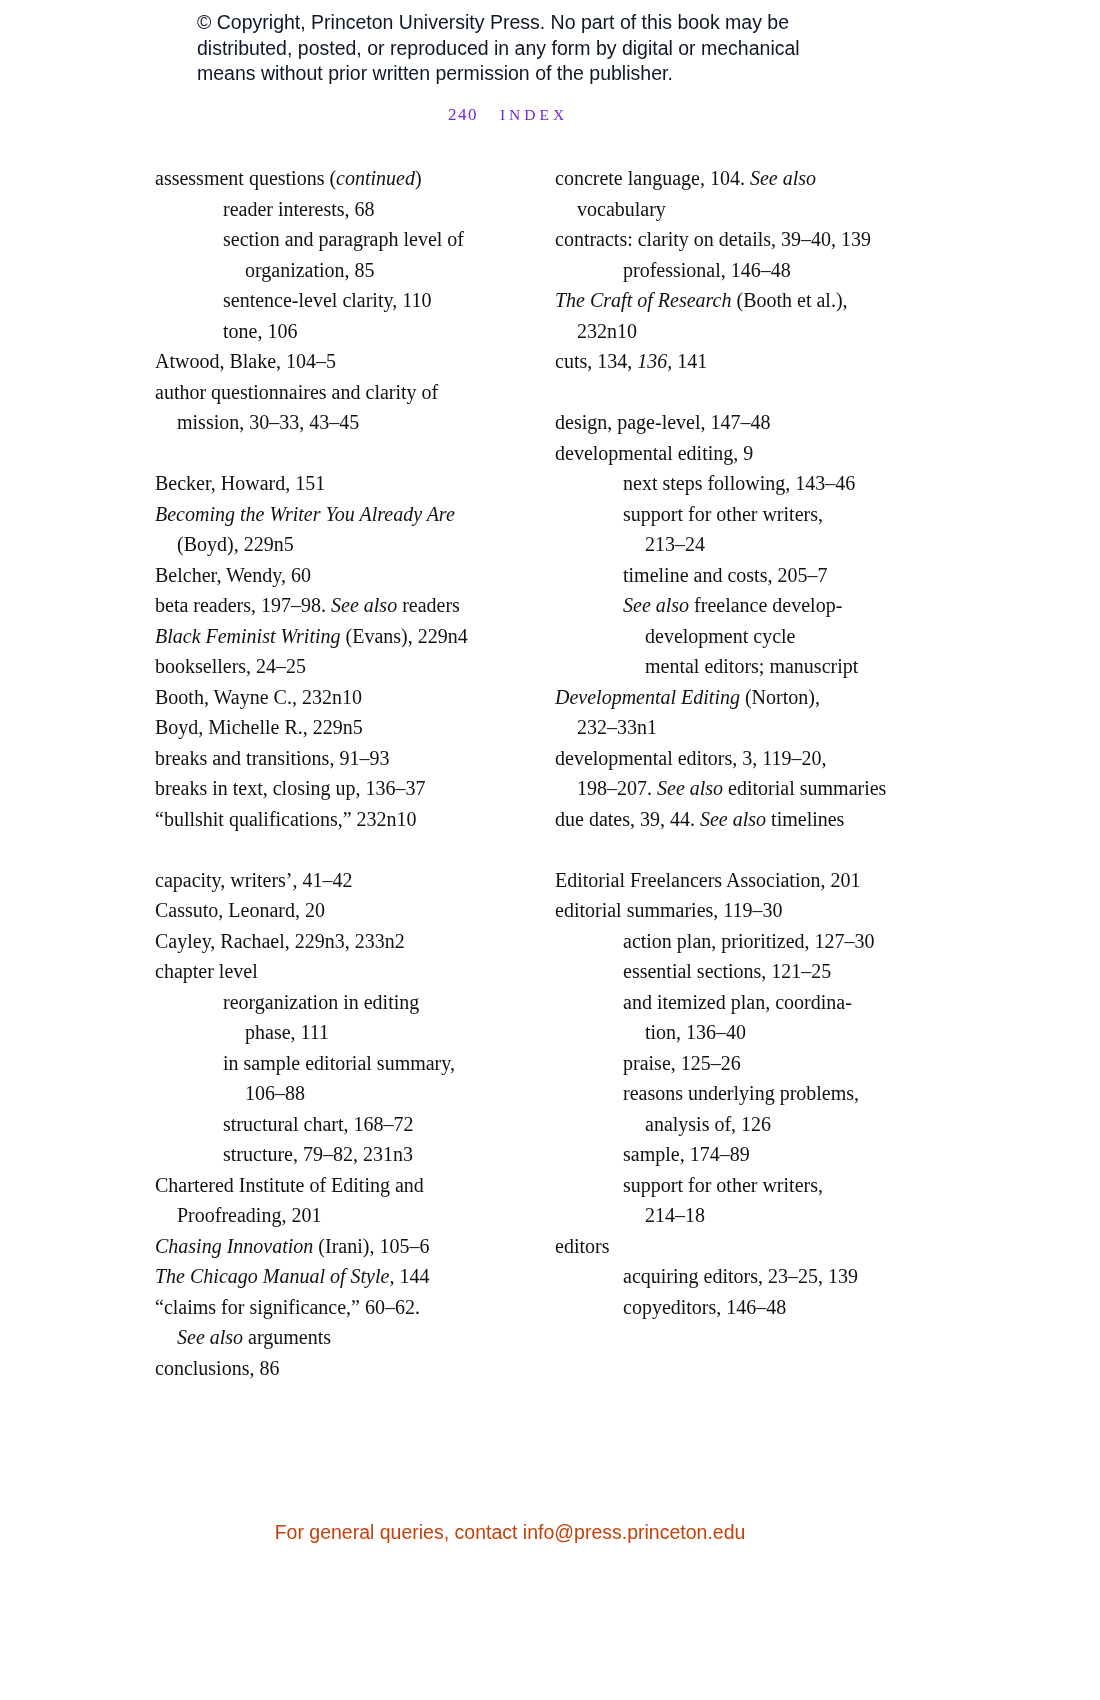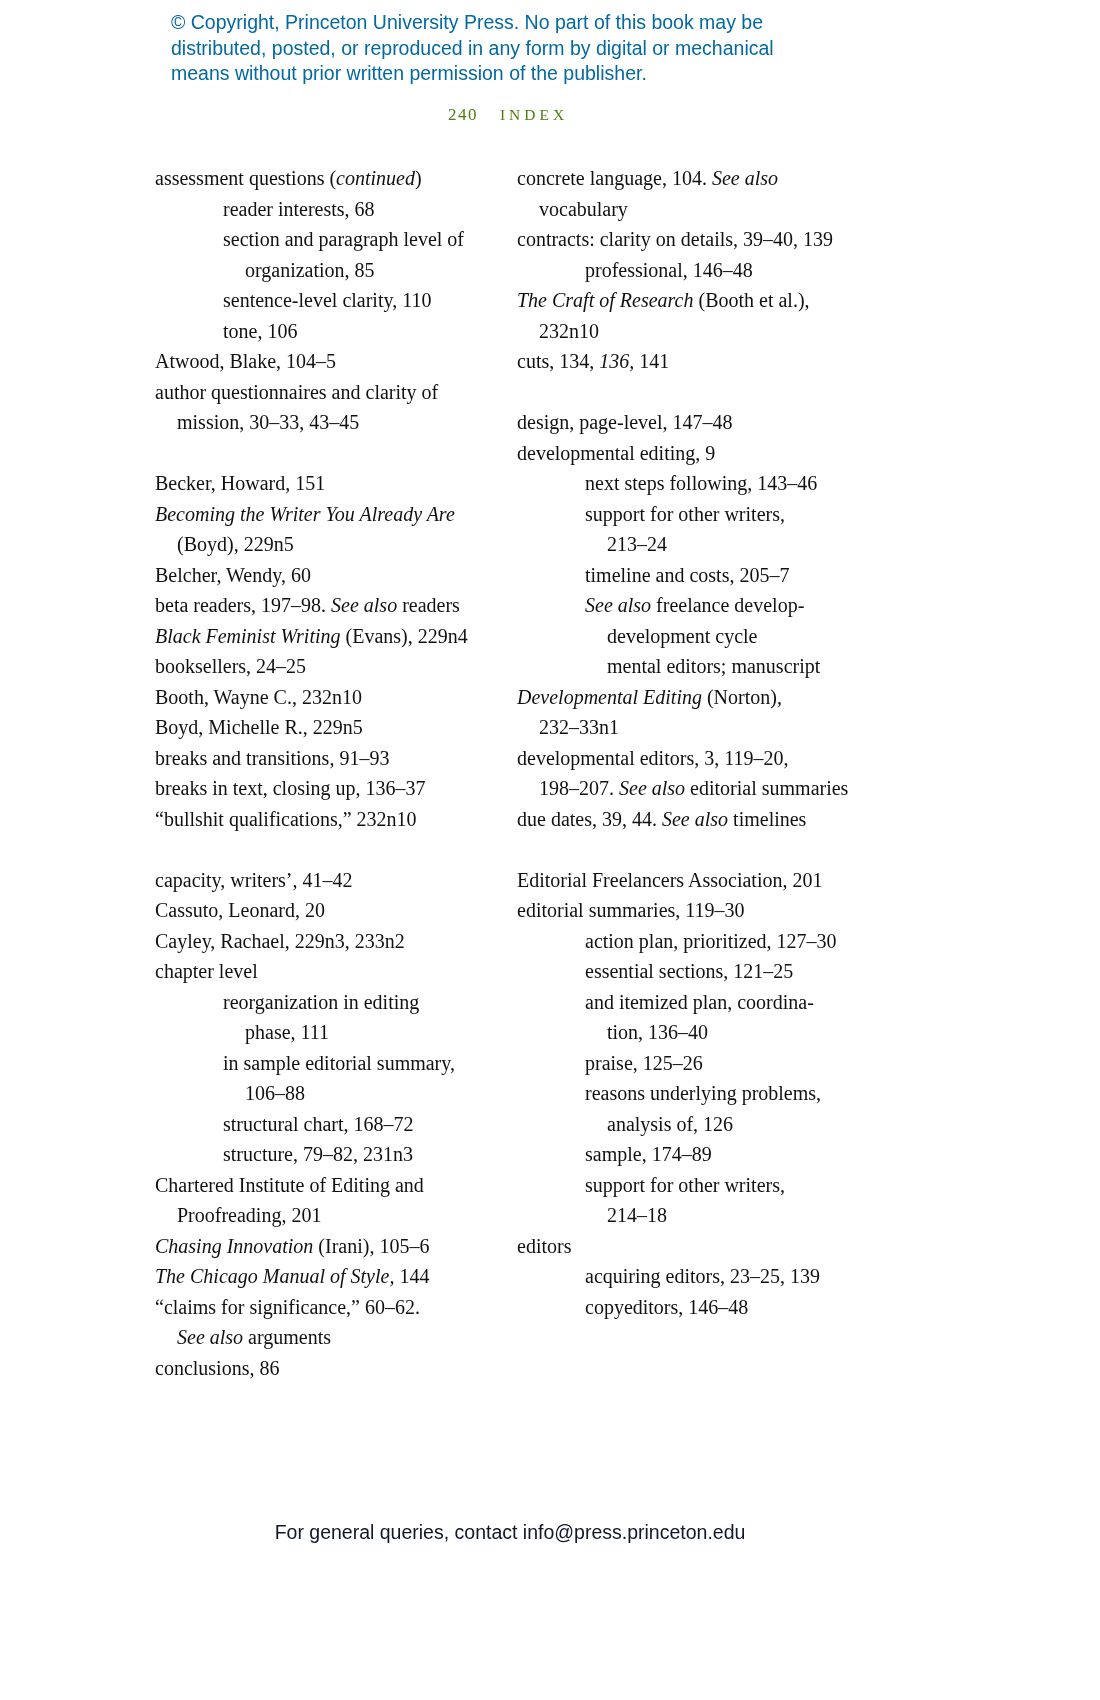--- a/index.html
+++ b/index.html
@@ -6,71 +6,71 @@
   html, body { width: 1100px; height: 1700px; }
   body {
     position: relative;
     background: #ffffff;
     color: #111111;
     font-family: "Liberation Serif", serif;
     overflow: hidden;
   }
   .notice {
     position: absolute;
-    left: 171px;
+    left: 197px;
     top: 10px;
     font-family: "Liberation Sans", sans-serif;
     font-size: 19.5px;
     line-height: 25.5px;
-    color: #0369a1;
+    color: #0f172a;
   }
   .page-header {
     position: absolute;
     left: 155px;
     top: 105px;
     width: 706px;
     text-align: center;
-    color: #4d7c0f;
+    color: #6d28d9;
   }
   .page-number {
     font-size: 17px;
     letter-spacing: 1.5px;
     margin-right: 22px;
   }
   .header-title {
     font-size: 15.5px;
     letter-spacing: 4px;
   }
   .columns {
     position: absolute;
     left: 155px;
     top: 163px;
     display: flex;
-    gap: 28px;
+    gap: 66px;
   }
   .col {
     width: 334px;
     font-size: 20px;
     line-height: 30.5px;
   }
   .line { white-space: nowrap; }
   .line.ind-c { padding-left: 22px; }
   .line.ind-1 { padding-left: 68px; }
   .line.ind-2 { padding-left: 90px; }
   .line.gap  { margin-top: 30.5px; }
   .it { font-style: italic; }
   .footer {
     position: absolute;
     left: 0;
     top: 1521px;
     width: 1020px;
     text-align: center;
     font-family: "Liberation Sans", sans-serif;
     font-size: 19.5px;
-    color: #0f172a;
+    color: #c2410c;
   }
 </style>
 </head>
 <body>
 
 <div class="notice">
     <div>© Copyright, Princeton University Press. No part of this book may be</div>
     <div>distributed, posted, or reproduced in any form by digital or mechanical</div>
     <div>means without prior written permission of the publisher.</div>
   </div>

